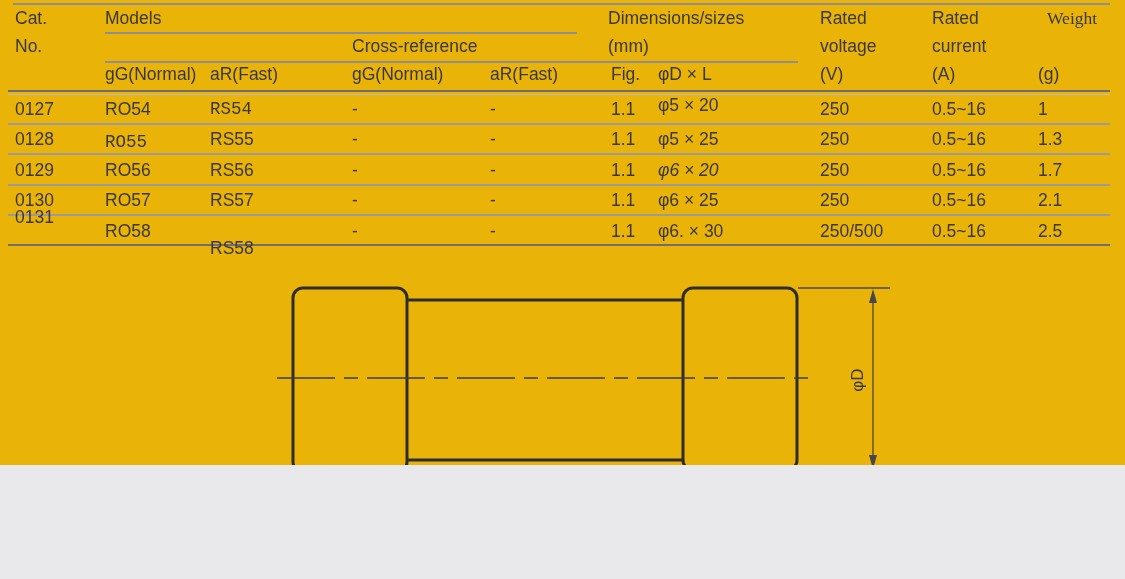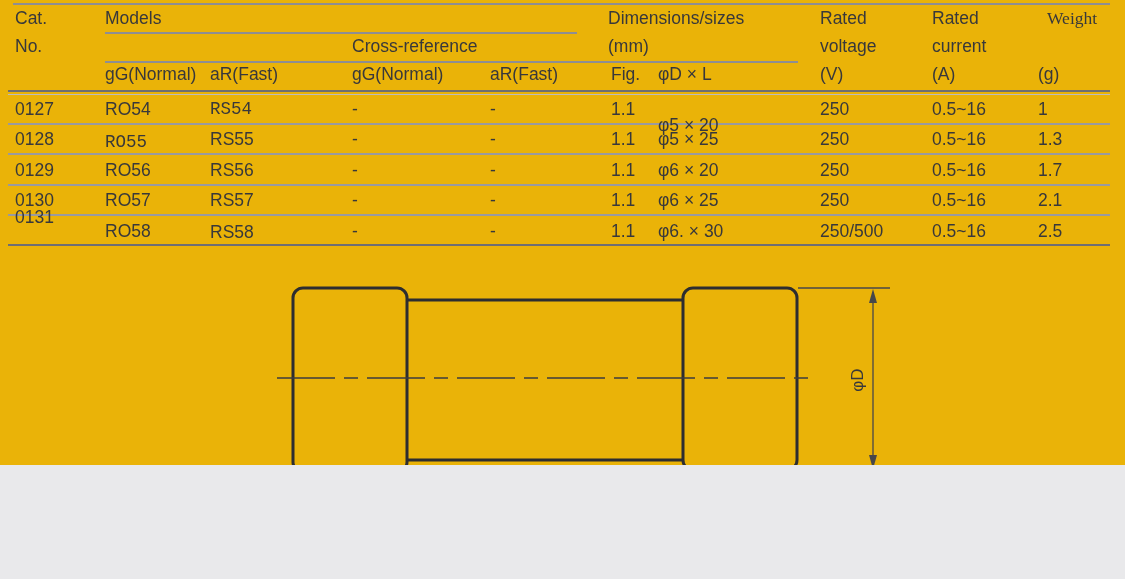--- a/index.html
+++ b/index.html
@@ -81,21 +81,21 @@
     <span class="cell c-g" style="top:64px;">(g)</span>
   </div>
 
   <div>
     <span class="cell c-cat" style="top:99px;">0127</span>
     <span class="cell c-gg" style="top:99px;">RO54</span>
     <span class="cell c-ar" style="top:99px;font-family:Liberation Mono, monospace;">RS54</span>
     <span class="cell c-xgg" style="top:99px;">-</span>
     <span class="cell c-xar" style="top:99px;">-</span>
     <span class="cell c-fig" style="top:99px;">1.1</span>
-    <span class="cell c-dxl" style="top:115px;">φ5 × 20</span>
+    <span class="cell c-dxl" style="top:95px;">φ5 × 20</span>
     <span class="cell c-v" style="top:99px;">250</span>
     <span class="cell c-a" style="top:99px;">0.5~16</span>
     <span class="cell c-g" style="top:99px;">1</span>
   </div>
   <div>
     <span class="cell c-cat" style="top:129px;">0128</span>
     <span class="cell c-gg" style="top:132px;font-family:Liberation Mono, monospace;">RO55</span>
     <span class="cell c-ar" style="top:129px;">RS55</span>
     <span class="cell c-xgg" style="top:129px;">-</span>
     <span class="cell c-xar" style="top:129px;">-</span>
@@ -105,41 +105,41 @@
     <span class="cell c-a" style="top:129px;">0.5~16</span>
     <span class="cell c-g" style="top:129px;">1.3</span>
   </div>
   <div>
     <span class="cell c-cat" style="top:160px;">0129</span>
     <span class="cell c-gg" style="top:160px;">RO56</span>
     <span class="cell c-ar" style="top:160px;">RS56</span>
     <span class="cell c-xgg" style="top:160px;">-</span>
     <span class="cell c-xar" style="top:160px;">-</span>
     <span class="cell c-fig" style="top:160px;">1.1</span>
-    <span class="cell c-dxl" style="top:160px;">φ6 × 20</span>
+    <span class="cell c-dxl" style="top:160px;font-style:italic;">φ6 × 20</span>
     <span class="cell c-v" style="top:160px;">250</span>
     <span class="cell c-a" style="top:160px;">0.5~16</span>
     <span class="cell c-g" style="top:160px;">1.7</span>
   </div>
   <div>
     <span class="cell c-cat" style="top:190px;">0130</span>
     <span class="cell c-gg" style="top:190px;">RO57</span>
     <span class="cell c-ar" style="top:190px;text-align:center;">RS57</span>
     <span class="cell c-xgg" style="top:190px;">-</span>
     <span class="cell c-xar" style="top:190px;">-</span>
     <span class="cell c-fig" style="top:190px;">1.1</span>
     <span class="cell c-dxl" style="top:190px;">φ6 × 25</span>
     <span class="cell c-v" style="top:190px;">250</span>
     <span class="cell c-a" style="top:190px;">0.5~16</span>
     <span class="cell c-g" style="top:190px;">2.1</span>
   </div>
   <div>
     <span class="cell c-cat" style="top:207px;">0131</span>
     <span class="cell c-gg" style="top:221px;">RO58</span>
-    <span class="cell c-ar" style="top:222px;text-align:center;">RS58</span>
+    <span class="cell c-ar" style="top:238px;text-align:center;">RS58</span>
     <span class="cell c-xgg" style="top:221px;">-</span>
     <span class="cell c-xar" style="top:221px;">-</span>
     <span class="cell c-fig" style="top:221px;">1.1</span>
     <span class="cell c-dxl" style="top:221px;">φ6. × 30</span>
     <span class="cell c-v" style="top:221px;">250/500</span>
     <span class="cell c-a" style="top:221px;">0.5~16</span>
     <span class="cell c-g" style="top:221px;">2.5</span>
   </div>
 
   <svg width="1125" height="579" viewBox="0 0 1125 579" style="position:absolute; left:0; top:0;">

